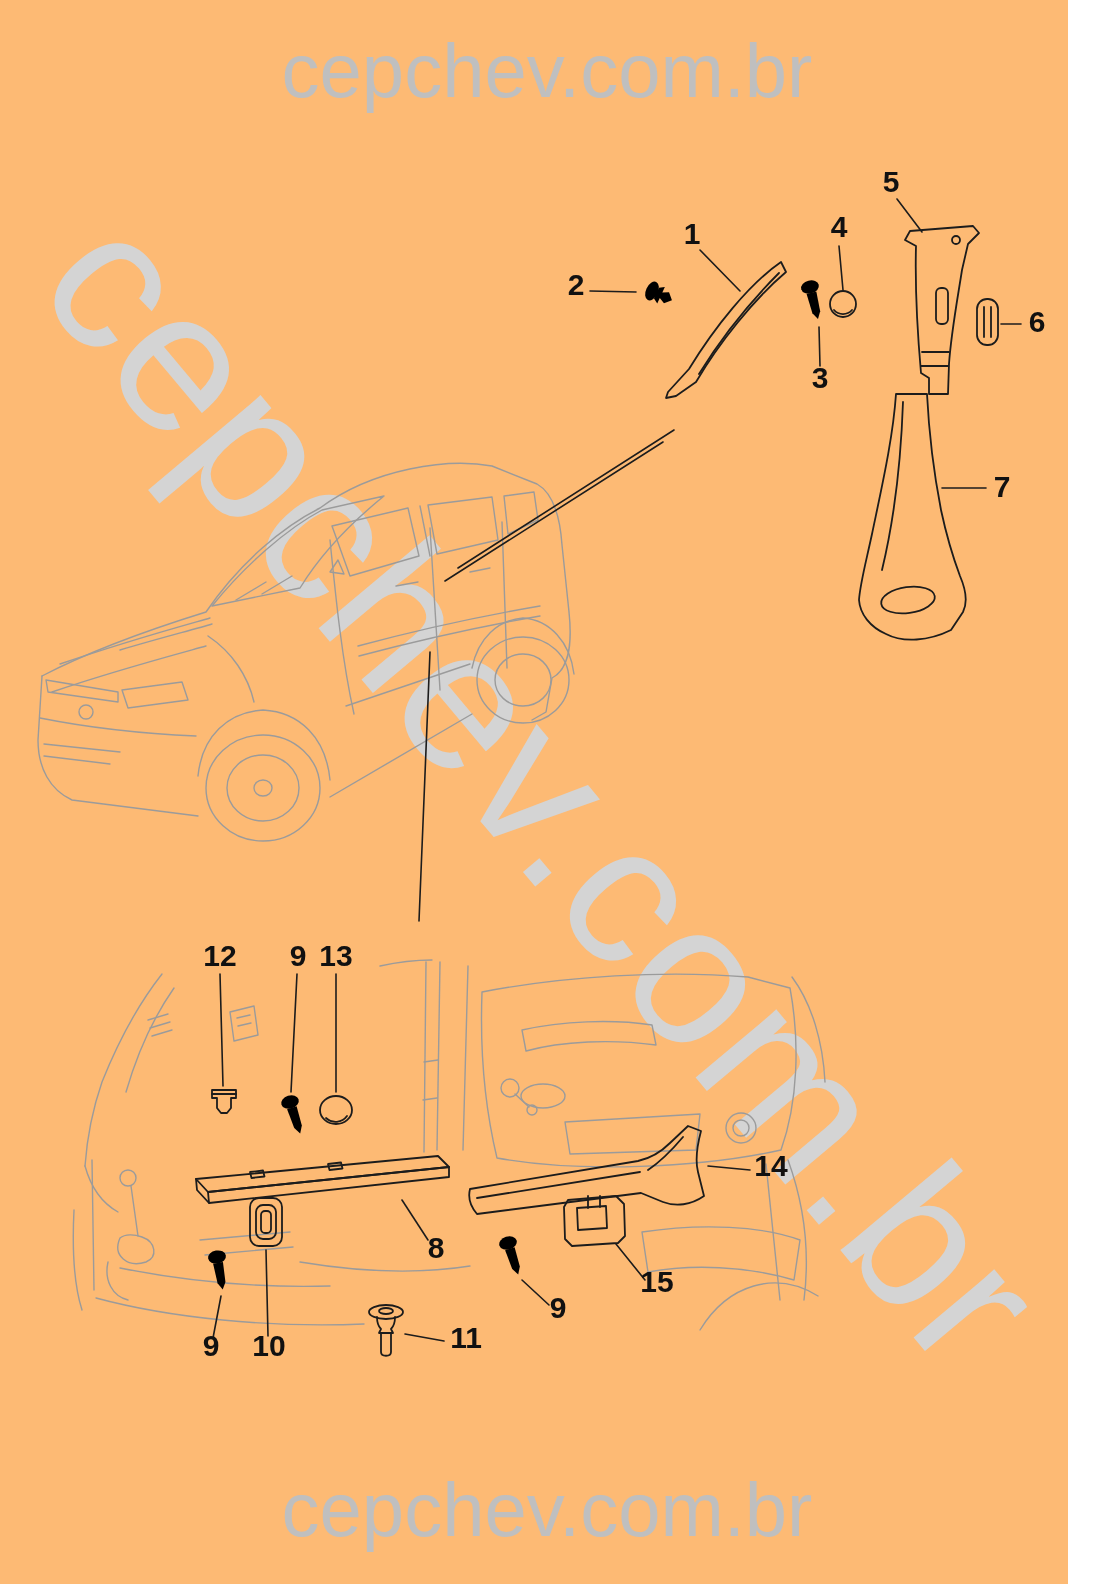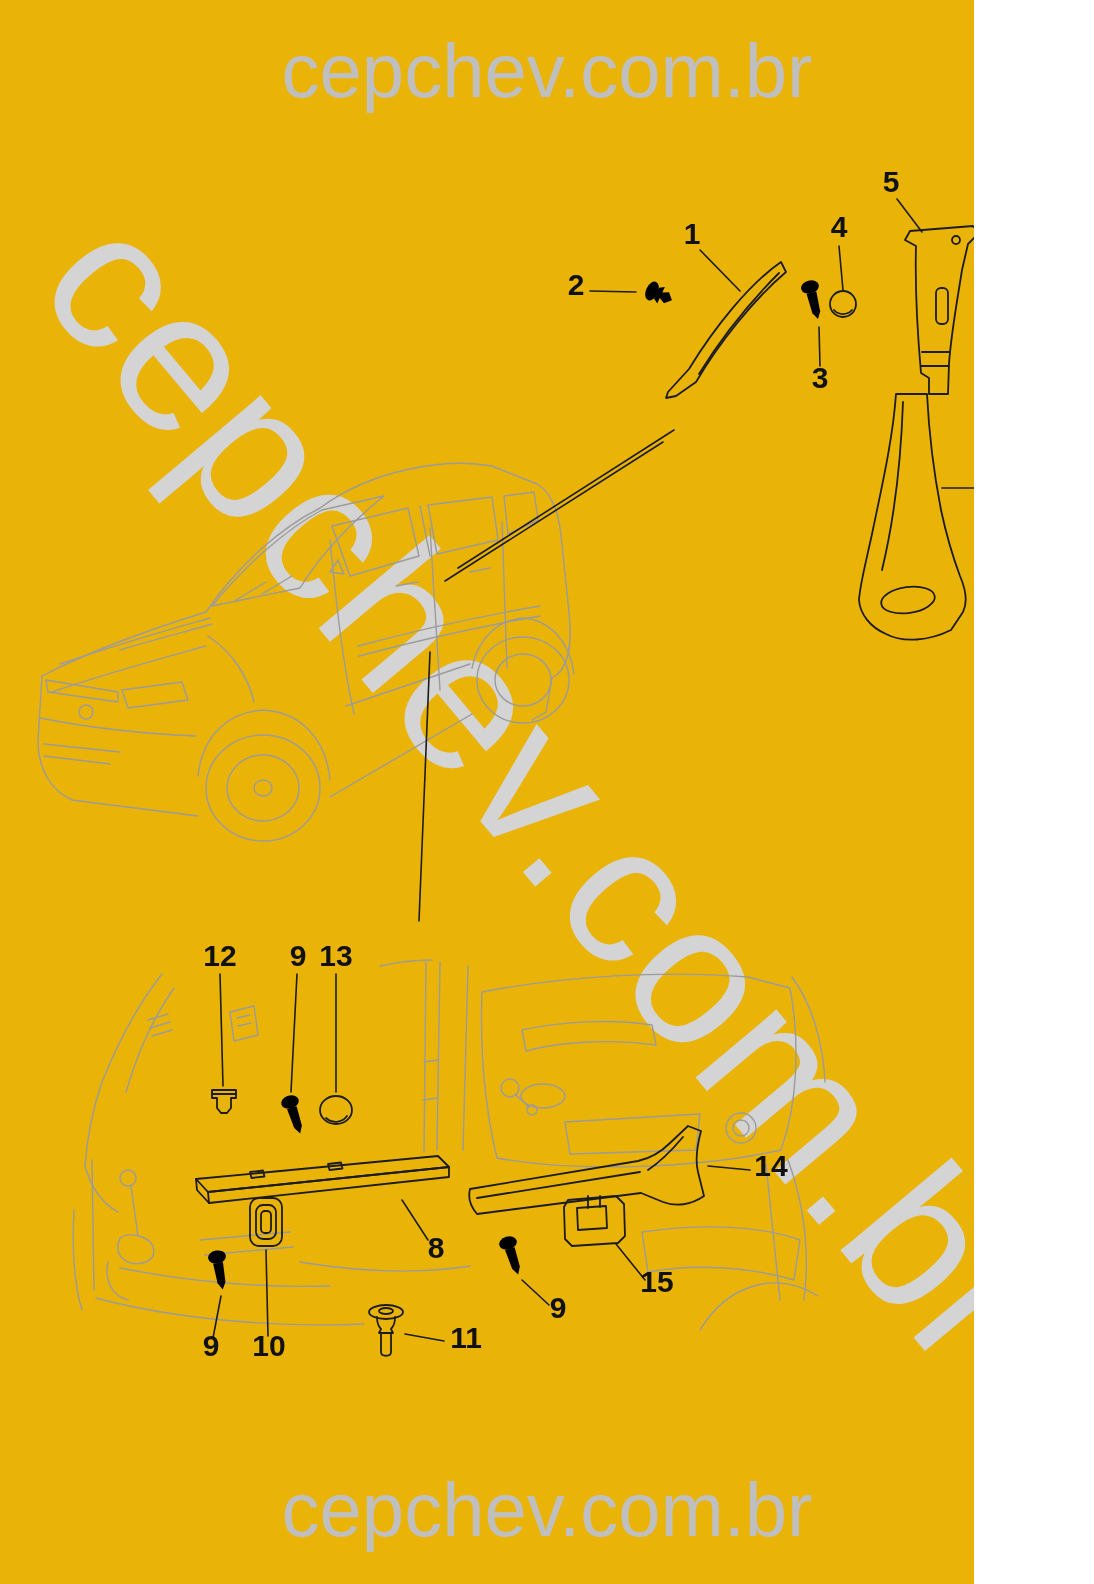--- a/index.html
+++ b/index.html
@@ -1,20 +1,20 @@
 <!DOCTYPE html>
 <html><head>
 <meta charset="utf-8">
 <style>
   html, body { margin: 0; padding: 0; background: #ffffff; }
   .page {
     position: relative;
-    width: 974px;
+    width: 1068px;
     height: 1584px;
-    background: #eab308;
+    background: #fdba74;
     overflow: hidden;
     font-family: "Liberation Sans", sans-serif;
   }
   svg.diagram { position: absolute; top: 0; left: 0; }
   .wm   { font-family: "Liberation Sans", sans-serif; font-size: 76px; fill: #bfbfbf; }
   .wm-diag { font-family: "Liberation Sans", sans-serif; font-size: 200px; fill: #d4d4d4; letter-spacing: 2px; }
   .sketch path, .sketch ellipse, .sketch circle, .sketch rect {
     fill: none; stroke: #9b9b9b; stroke-width: 1.4;
     stroke-linecap: round; stroke-linejoin: round;
   }

